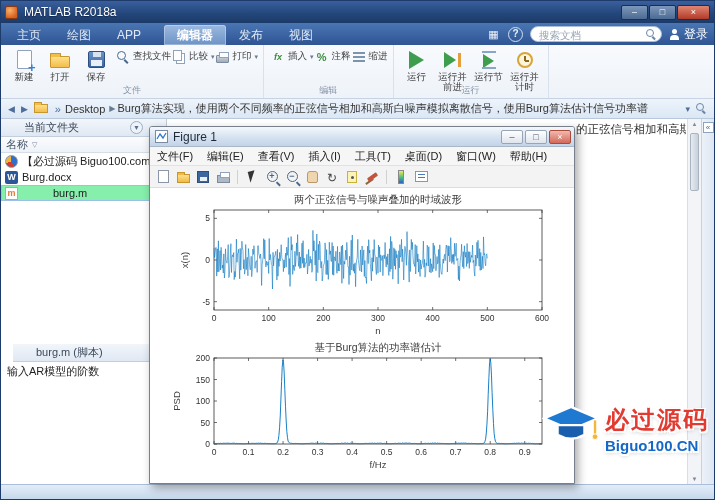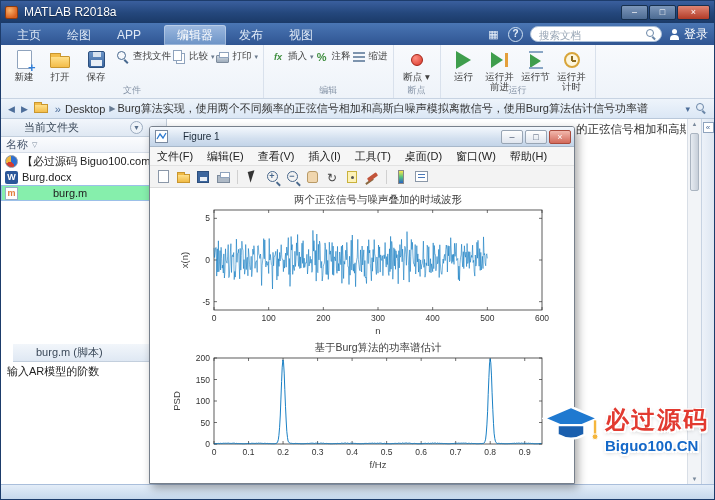--- a/index.html
+++ b/index.html
@@ -17,21 +17,21 @@
   .wbtn { width:27px; height:15px; border:1px solid #16304f; border-radius:2px;
     background:linear-gradient(#7d97ba,#4c6b93); color:#fff; font-size:9px; line-height:13px; text-align:center; }
   .wbtn.close { background:linear-gradient(#e08573,#b23b27); width:33px; }
 
   
   .tabrow { position:absolute; left:0; top:22px; width:713px; height:22px;
     background:linear-gradient(180deg,#4a76b4,#2f5592); display:flex; align-items:flex-end; padding-left:3px; }
   #tabs { display:flex; align-items:flex-end; height:100%; }
   .tab { height:20px; line-height:20px; padding:0 13px; font-size:12px; color:#dfe9f6; }
   .tab:nth-child(4) { margin-left:10px; }
-  .tab.active { background:linear-gradient(180deg,#9db9e0,#6c93c6); color:#fff; font-weight:normal;
+  .tab.active { background:linear-gradient(180deg,#9db9e0,#6c93c6); color:#fff; font-weight:bold;
     border-radius:3px 3px 0 0; box-shadow:inset 0 0 0 1px rgba(255,255,255,.3); }
   .tr-right { margin-left:auto; display:flex; align-items:center; gap:7px; padding-right:6px; height:22px; }
   .tricon { width:15px; height:15px; color:#eaf1fa; font-size:11px; line-height:15px; text-align:center; }
   .tricon.help { border:1px solid #cfe0f2; border-radius:50%; font-size:10px; font-weight:bold; line-height:12px; }
   .searchbox { position:relative; width:132px; height:16px; background:#fff; border:1px solid #a9bed8; border-radius:8px; }
   .sb-ph { position:absolute; left:8px; top:2px; font-size:10.5px; color:#96a4b4;text-align:right; }
   .mini-mag { width:11px; height:11px; position:relative; display:inline-block; }
   .mini-mag::before { content:""; position:absolute; left:0; top:0; width:6px; height:6px;
     border:1.5px solid #6b87a8; border-radius:50%; }
   .mini-mag::after { content:""; position:absolute; left:7px; top:7px; width:4px; height:1.5px;
@@ -149,21 +149,21 @@
 
   
   .statusbar { position:absolute; left:0; top:483px; width:713px; height:15px;
     background:linear-gradient(#e3edf8,#c6d8ec); border-top:1px solid #a9bedb; }
 
   
   .figwin { position:absolute; left:148px; top:125px; width:426px; height:358px; background:#fff;
     border:1px solid #77808c; border-radius:3px 3px 0 0; box-shadow:3px 4px 10px rgba(0,0,0,.35); z-index:10; }
   .figtitle { height:20px; background:linear-gradient(#f4f8fd,#d3e0ef 60%,#c3d4e8); border-bottom:1px solid #a8b8ca;
     border-radius:2px 2px 0 0; display:flex; align-items:center; padding:0 3px 0 5px; }
-  .figtitle-text { font-size:10px; color:#1d2b3a; margin-left:15px; flex:1; }
+  .figtitle-text { font-size:12px; color:#1d2b3a; margin-left:5px; flex:1; }
   .fbtn { width:22px; height:14px; border:1px solid #98a5b4; border-radius:2px;
     background:linear-gradient(#fefefe,#dfe5ee); font-size:9px; line-height:12px; text-align:center; color:#45536b; margin-left:2px; }
   .fbtn.close { background:linear-gradient(#f2b8ad,#d2695a); color:#fff; border-color:#a84a3c; }
   .figmenu { height:19px; background:#f6f6f6; border-bottom:1px solid #e2e2e2; display:flex; align-items:center;
     font-size:11px; color:#222; }
   .fmenu-item { padding:0 7px; }
   .figtools { height:22px; background:#f3f3f3; border-bottom:1px solid #dcdcdc; display:flex; align-items:center;
     padding:0 5px; gap:4px; }
   .fsep { width:1px; height:14px; background:#d0d0d0; margin:0 2px; }
   .ficon { width:16px; height:16px; display:flex; align-items:center; justify-content:center; }
@@ -299,31 +299,20 @@
             </div>
             <div class="smallbtn">
               <span class="sicon">
                 <span class="ic-indent"></span>
               </span>
               <span>缩进</span>
             </div>
           </div>
         </div>
         <div class="tgroup-label">编辑</div>
-      </div>
-      <div class="tgroup">
-        <div class="trow">
-          <div class="bigbtn">
-            <span class="bicon">
-              <span class="ic-break"></span>
-            </span>
-            <span class="blabel">断点 ▾</span>
-          </div>
-        </div>
-        <div class="tgroup-label">断点</div>
       </div>
       <div class="tgroup">
         <div class="trow">
           <div class="bigbtn">
             <span class="bicon">
               <span class="ic-run"></span>
             </span>
             <span class="blabel">运行</span>
           </div>
           <div class="bigbtn">

